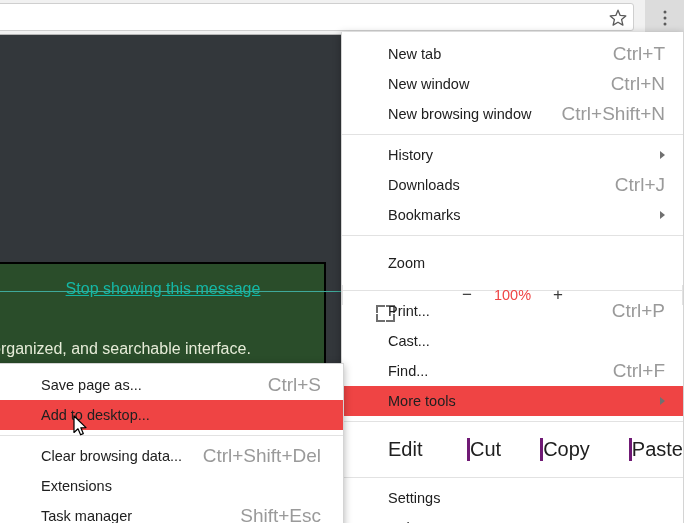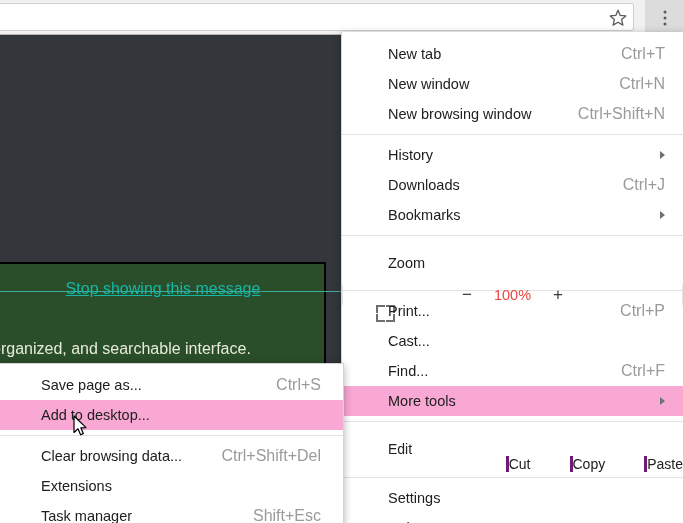--- a/index.html
+++ b/index.html
@@ -117,27 +117,27 @@
   }
   .mi {
     position: relative;
     height: 30px;
     line-height: 30px;
     padding-left: 46px;
     padding-right: 8px;
     white-space: nowrap;
     cursor: default;
   }
-  .mi.hover { background: #f9a8d4; }
+  .mi.hover { background: #ef4444; }
   .mi .label { display: inline-block; }
   .mi .accel {
     position: absolute;
     right: 18px; top: 0;
     color: #9a9a9a;
-    font-size: 16px;
+    font-size: 19px;
   }
   .mi .arrow {
     position: absolute;
     right: 18px; top: 50%;
     transform: translateY(-50%);
     width: 0; height: 0;
     border-left: 5px solid #707070;
     border-top: 4px solid transparent;
     border-bottom: 4px solid transparent;
   }
@@ -203,22 +203,22 @@
   .fs-icon .tl { left:0; top:0; border-right:none; border-bottom:none; }
   .fs-icon .tr { right:0; top:0; border-left:none; border-bottom:none; }
   .fs-icon .bl { left:0; bottom:0; border-right:none; border-top:none; }
   .fs-icon .br { right:0; bottom:0; border-left:none; border-top:none; }
 
   
   #edit-row {
     position: relative;
     height: 45px;
     display: flex;
-    align-items: flex-end;
-    font-size: 14px;
+    align-items: center;
+    font-size: 20px;
     gap: 39px;
   }
   #edit-row .elabel {
     width: 125px;
     line-height: 45px;
     padding-left: 46px;
     box-sizing: border-box;
   }
   #edit-row .ebtn {
     flex: 1;

